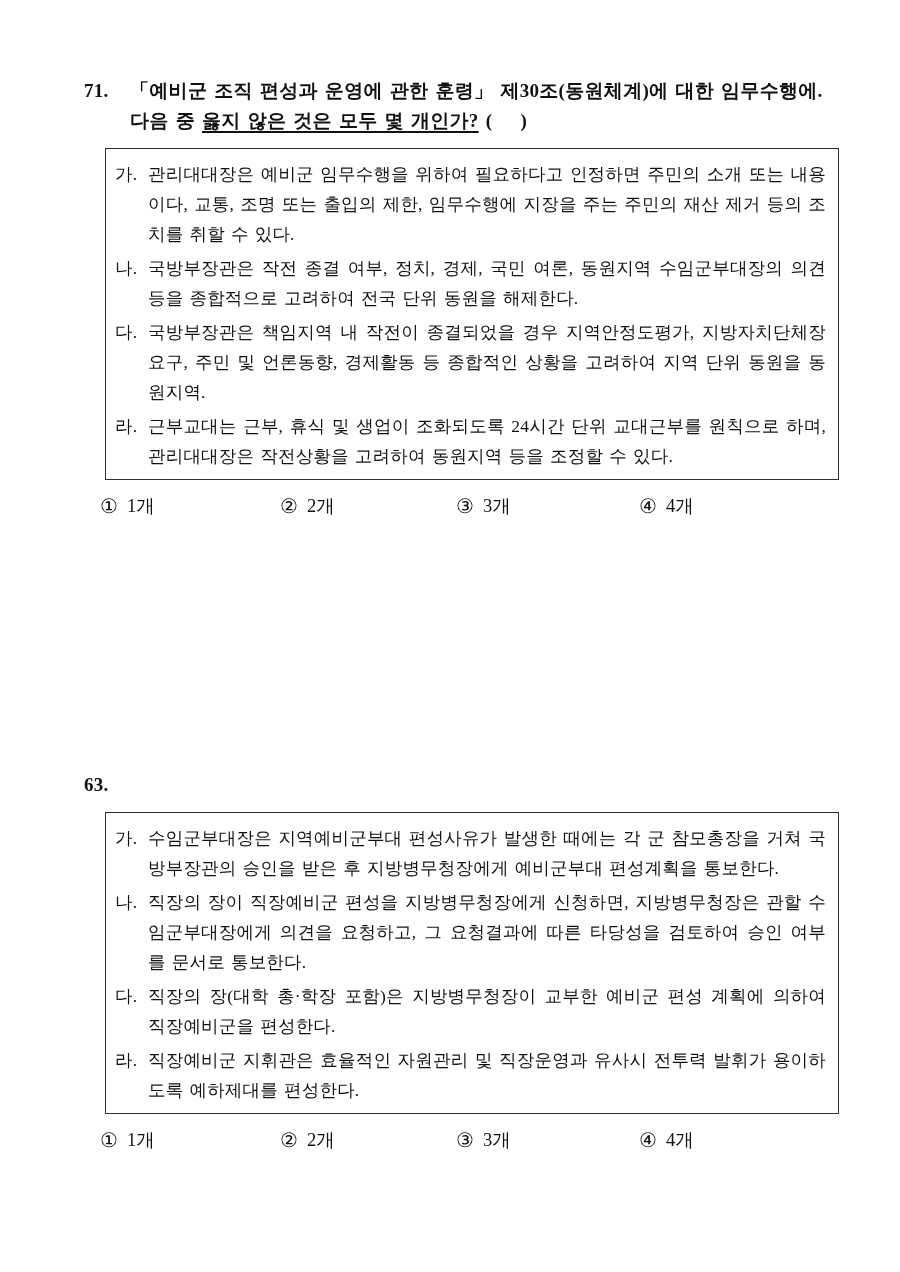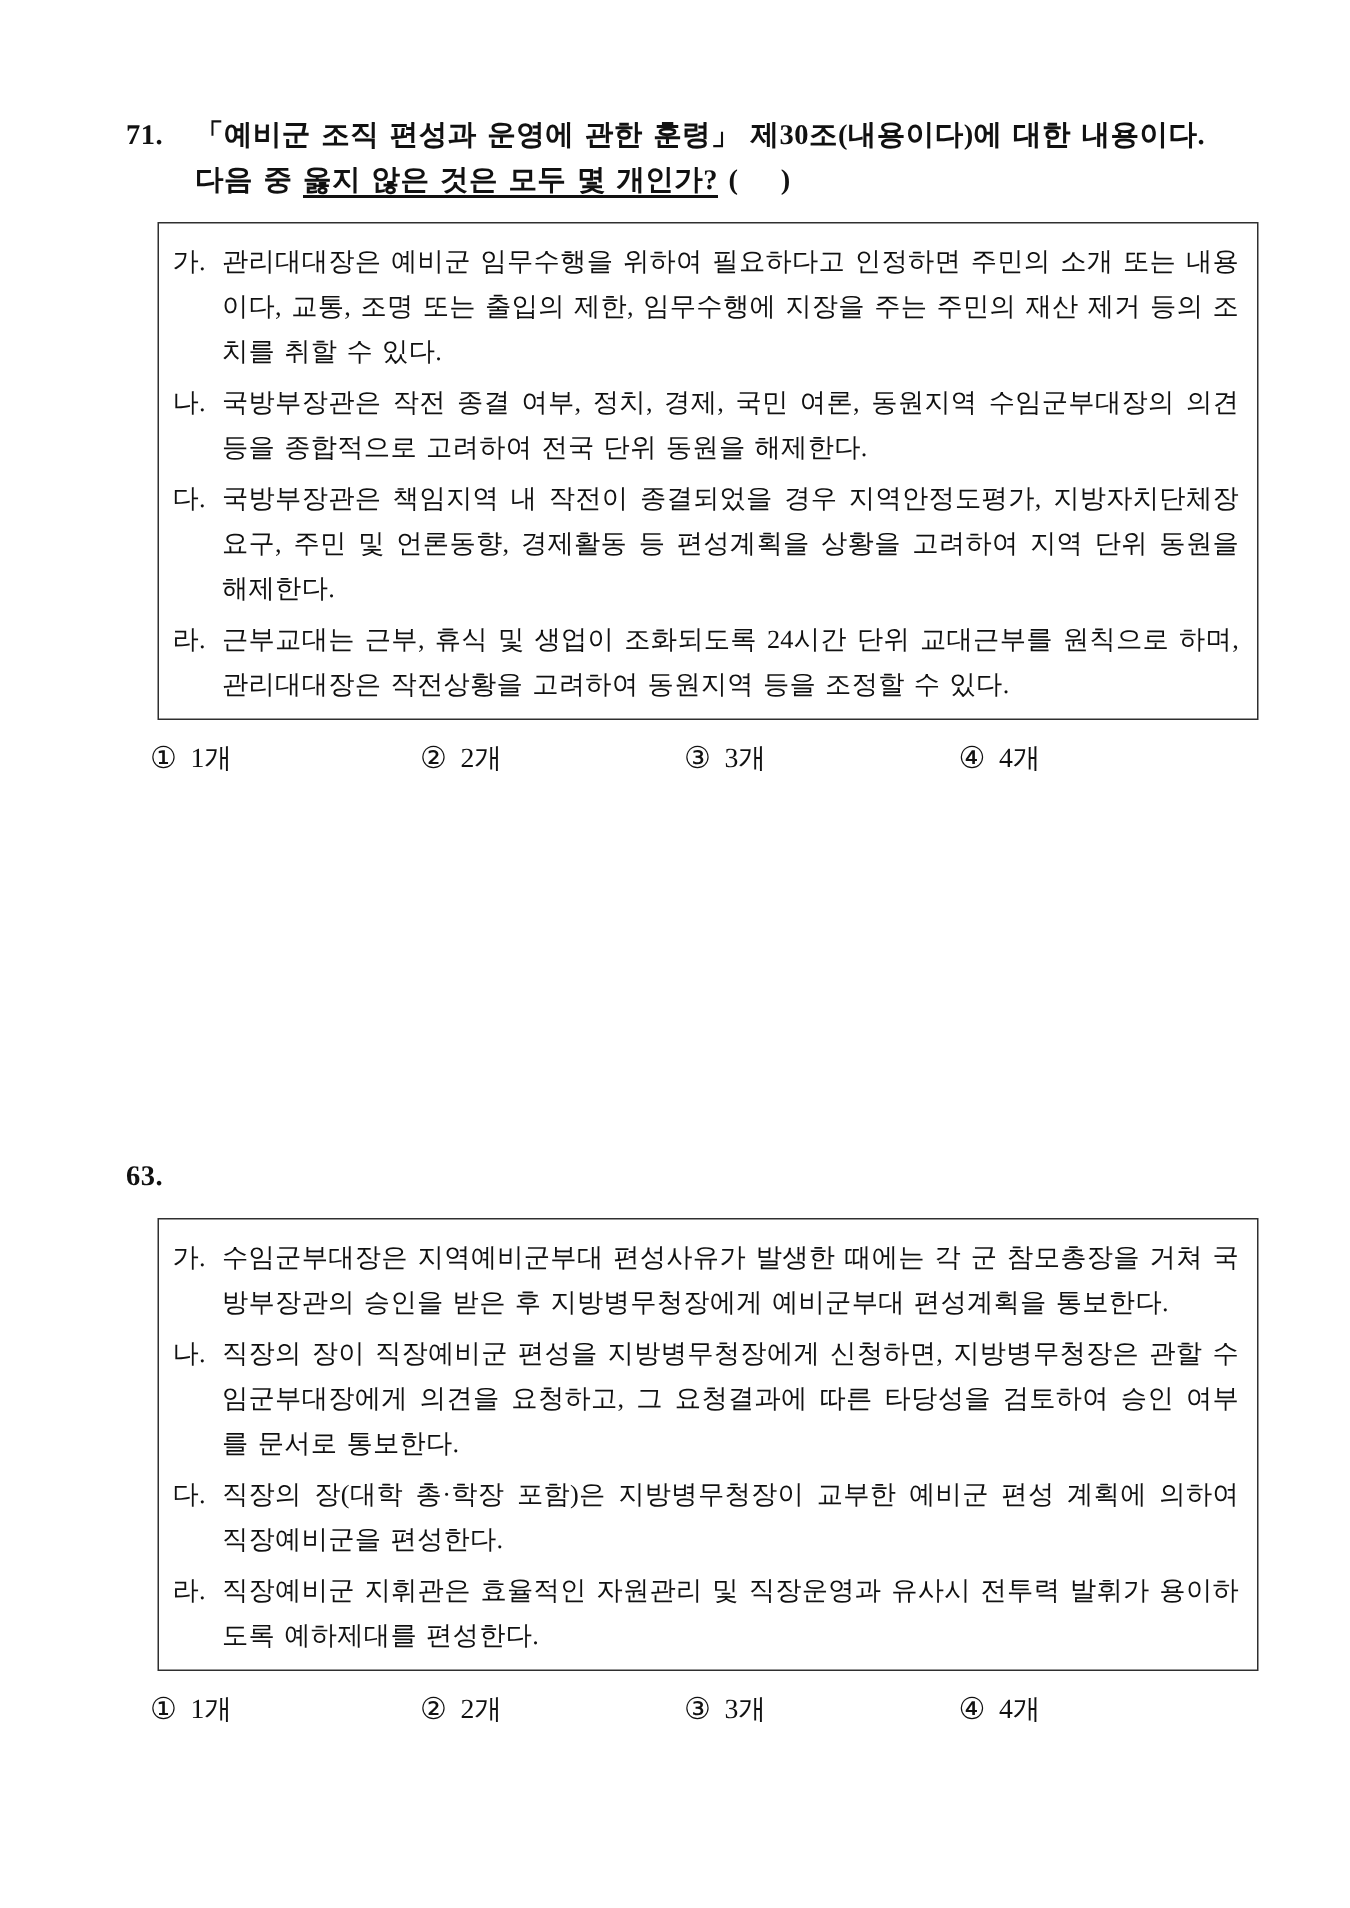--- a/index.html
+++ b/index.html
@@ -67,37 +67,37 @@
   .choice { display:flex; align-items:center; cursor:default; }
   .choice .marker { font-size:20px; margin-right:9px; }
 </style>
 </head>
 <body>
 
 <section class="question q71">
   <div class="q-header">
     <span class="q-number">71.</span>
     <div class="q-title">
-      <div class="line1">「예비군 조직 편성과 운영에 관한 훈령」 제30조(내용이다)에 대한 내용이다.</div>
+      <div class="line1">「예비군 조직 편성과 운영에 관한 훈령」 제30조(동원체계)에 대한 임무수행에.</div>
       <div class="line2"><span>다음 중 </span><span class="u">옳지 않은 것은 모두 몇 개인가?</span><span class="paren"> (    )</span></div>
     </div>
   </div>
 
   <div class="q-box">
     <div class="q-item">
       <span class="item-label">가.</span>
       <span class="item-text">관리대대장은 예비군 임무수행을 위하여 필요하다고 인정하면 주민의 소개 또는 내용이다, 교통, 조명 또는 출입의 제한, 임무수행에 지장을 주는 주민의 재산 제거 등의 조치를 취할 수 있다.</span>
     </div>
     <div class="q-item">
       <span class="item-label">나.</span>
       <span class="item-text">국방부장관은 작전 종결 여부, 정치, 경제, 국민 여론,  동원지역 수임군부대장의 의견 등을 종합적으로 고려하여 전국 단위 동원을 해제한다.</span>
     </div>
     <div class="q-item">
       <span class="item-label">다.</span>
-      <span class="item-text">국방부장관은 책임지역 내 작전이 종결되었을 경우 지역안정도평가, 지방자치단체장 요구, 주민 및 언론동향, 경제활동 등 편성계획을 상황을 고려하여 지역 단위 동원을 해제한다.</span>
+      <span class="item-text">국방부장관은 책임지역 내 작전이 종결되었을 경우 지역안정도평가, 지방자치단체장 요구, 주민 및 언론동향, 경제활동 등 종합적인 상황을 고려하여 지역 단위 동원을 동원지역.</span>
     </div>
     <div class="q-item">
       <span class="item-label">라.</span>
       <span class="item-text">근부교대는 근부, 휴식 및 생업이 조화되도록 24시간 단위 교대근부를 원칙으로 하며, 관리대대장은 작전상황을 고려하여 동원지역 등을 조정할 수 있다.</span>
     </div>
   </div>
 
   <div class="choices">
     <div class="choice">
       <span class="marker">①</span>

